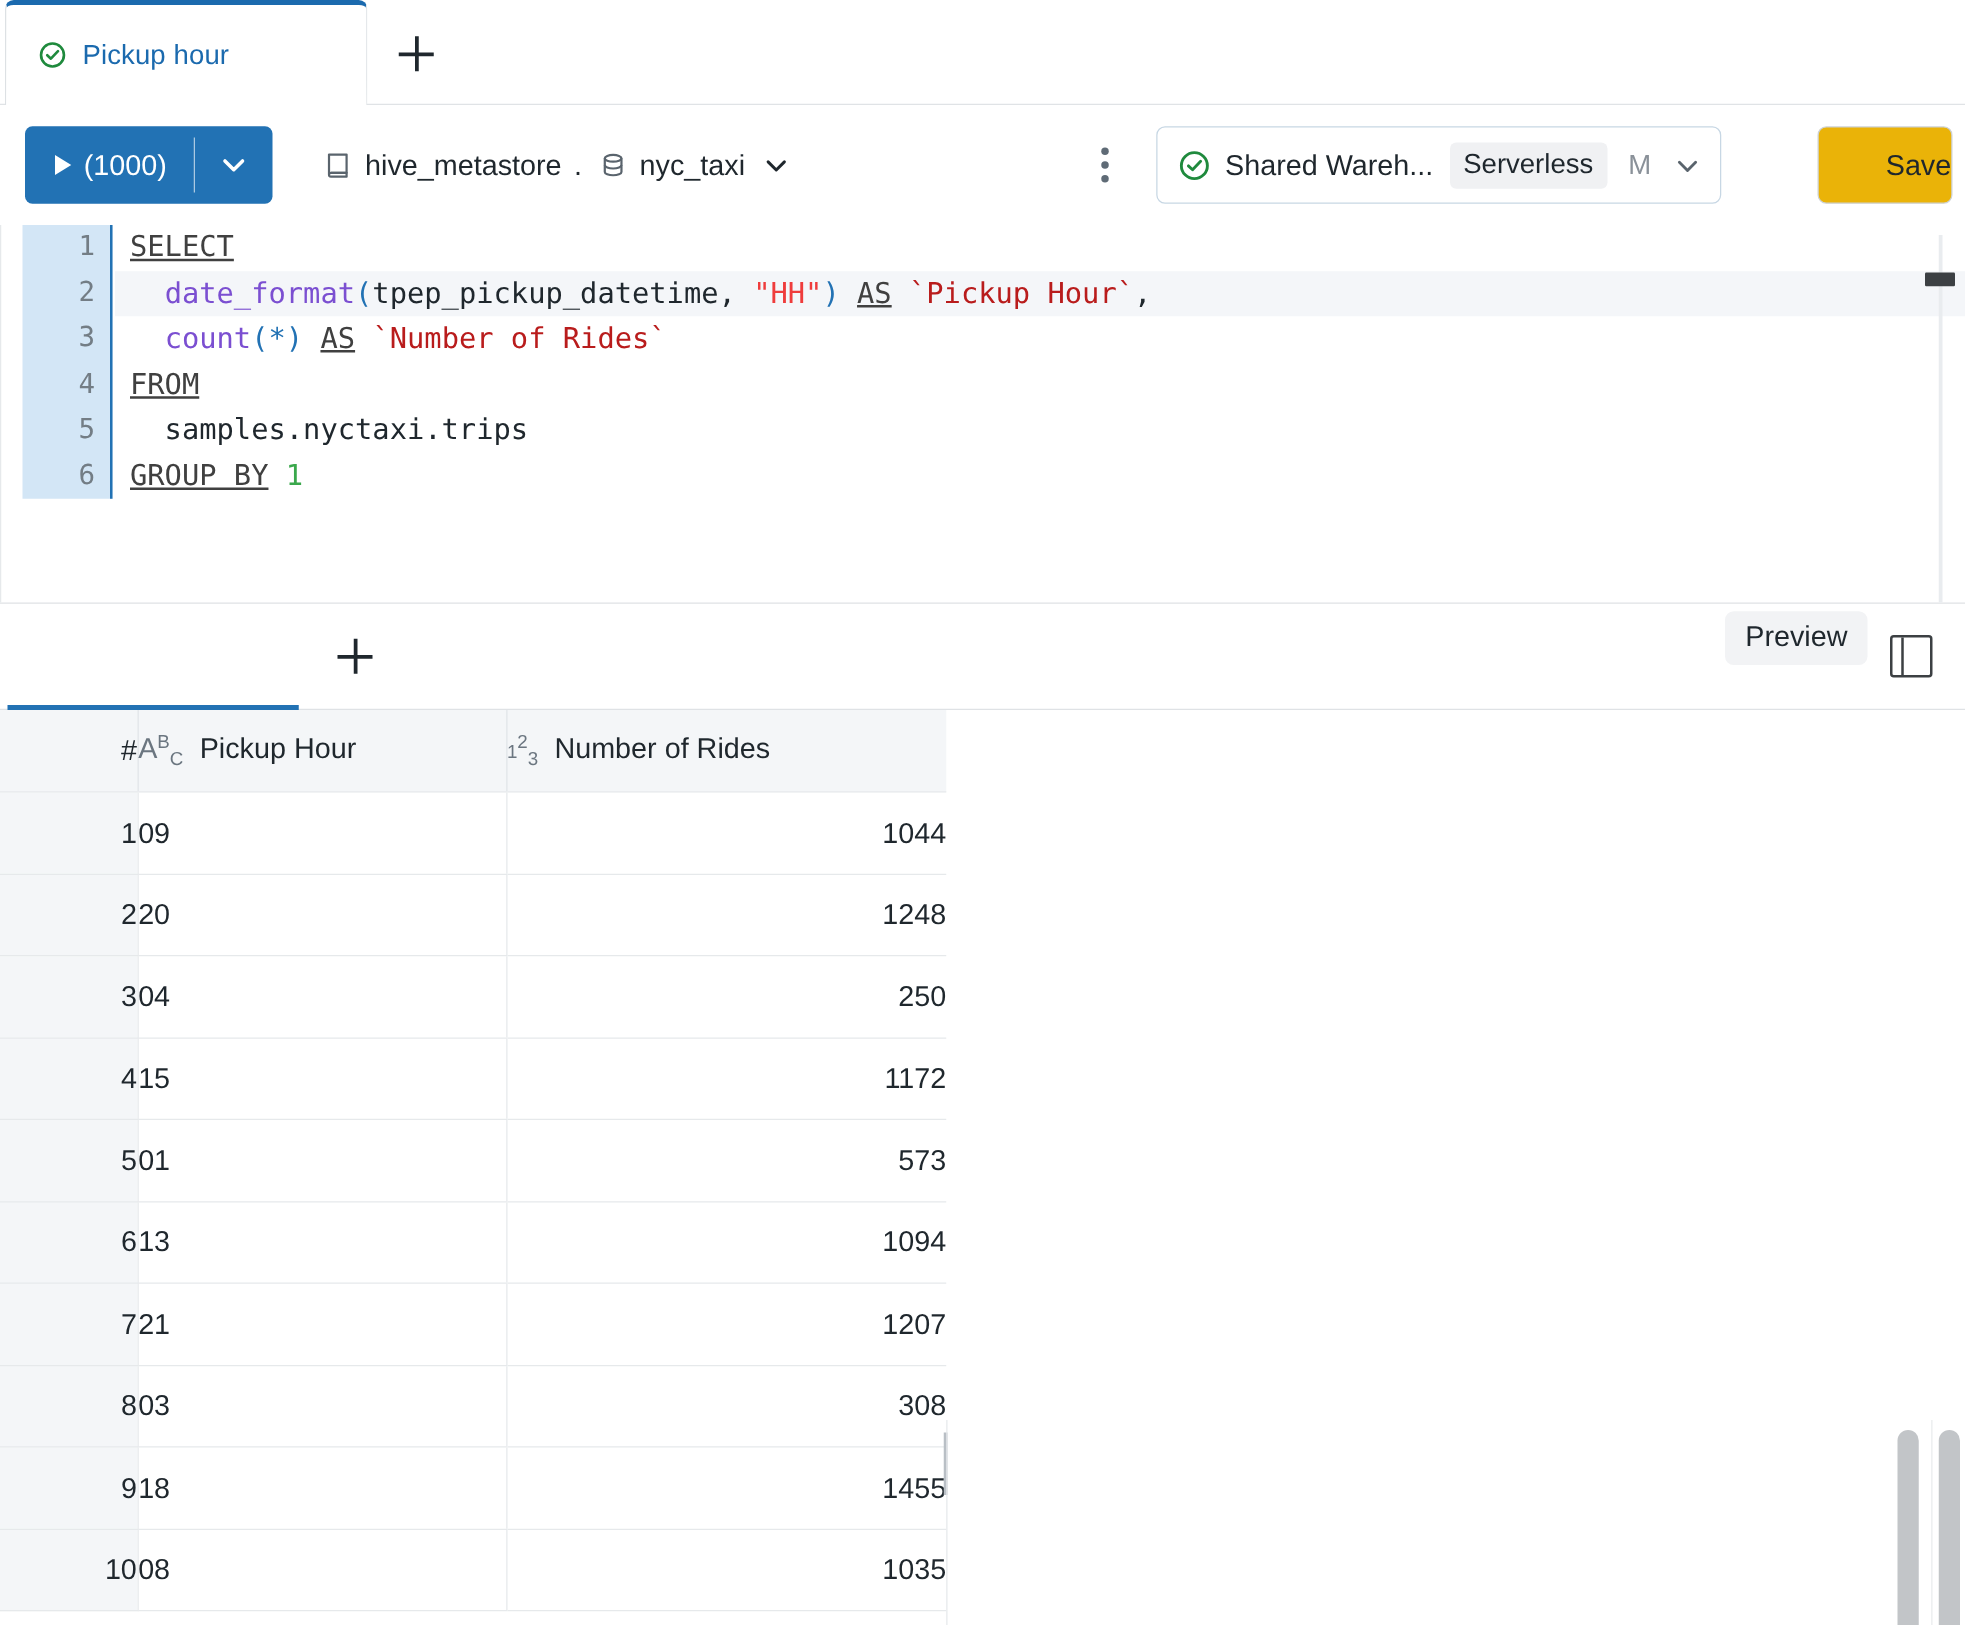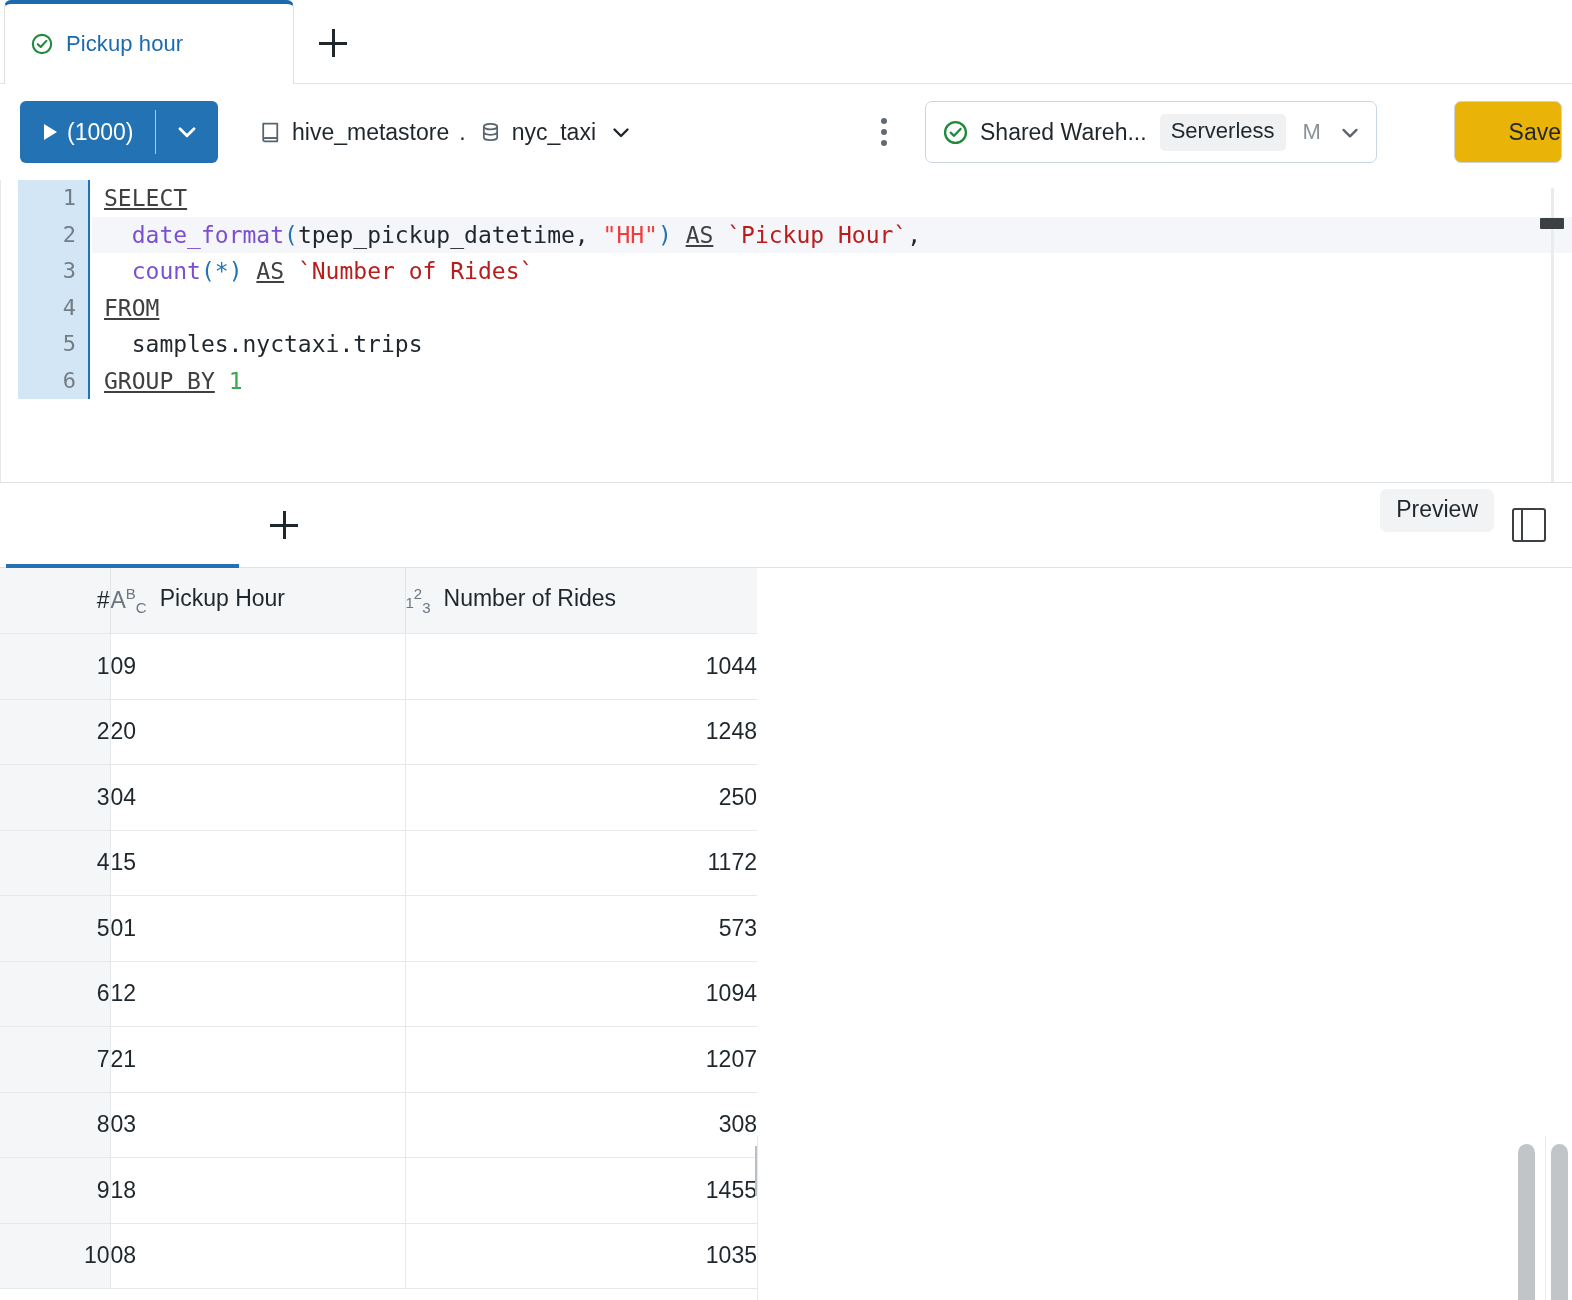--- a/index.html
+++ b/index.html
@@ -386,21 +386,21 @@
             <td class="hour">15</td>
             <td class="rides">1172</td>
           </tr>
           <tr>
             <td class="idx">5</td>
             <td class="hour">01</td>
             <td class="rides">573</td>
           </tr>
           <tr>
             <td class="idx">6</td>
-            <td class="hour">12</td>
+            <td class="hour">13</td>
             <td class="rides">1094</td>
           </tr>
           <tr>
             <td class="idx">7</td>
             <td class="hour">21</td>
             <td class="rides">1207</td>
           </tr>
           <tr>
             <td class="idx">8</td>
             <td class="hour">03</td>

